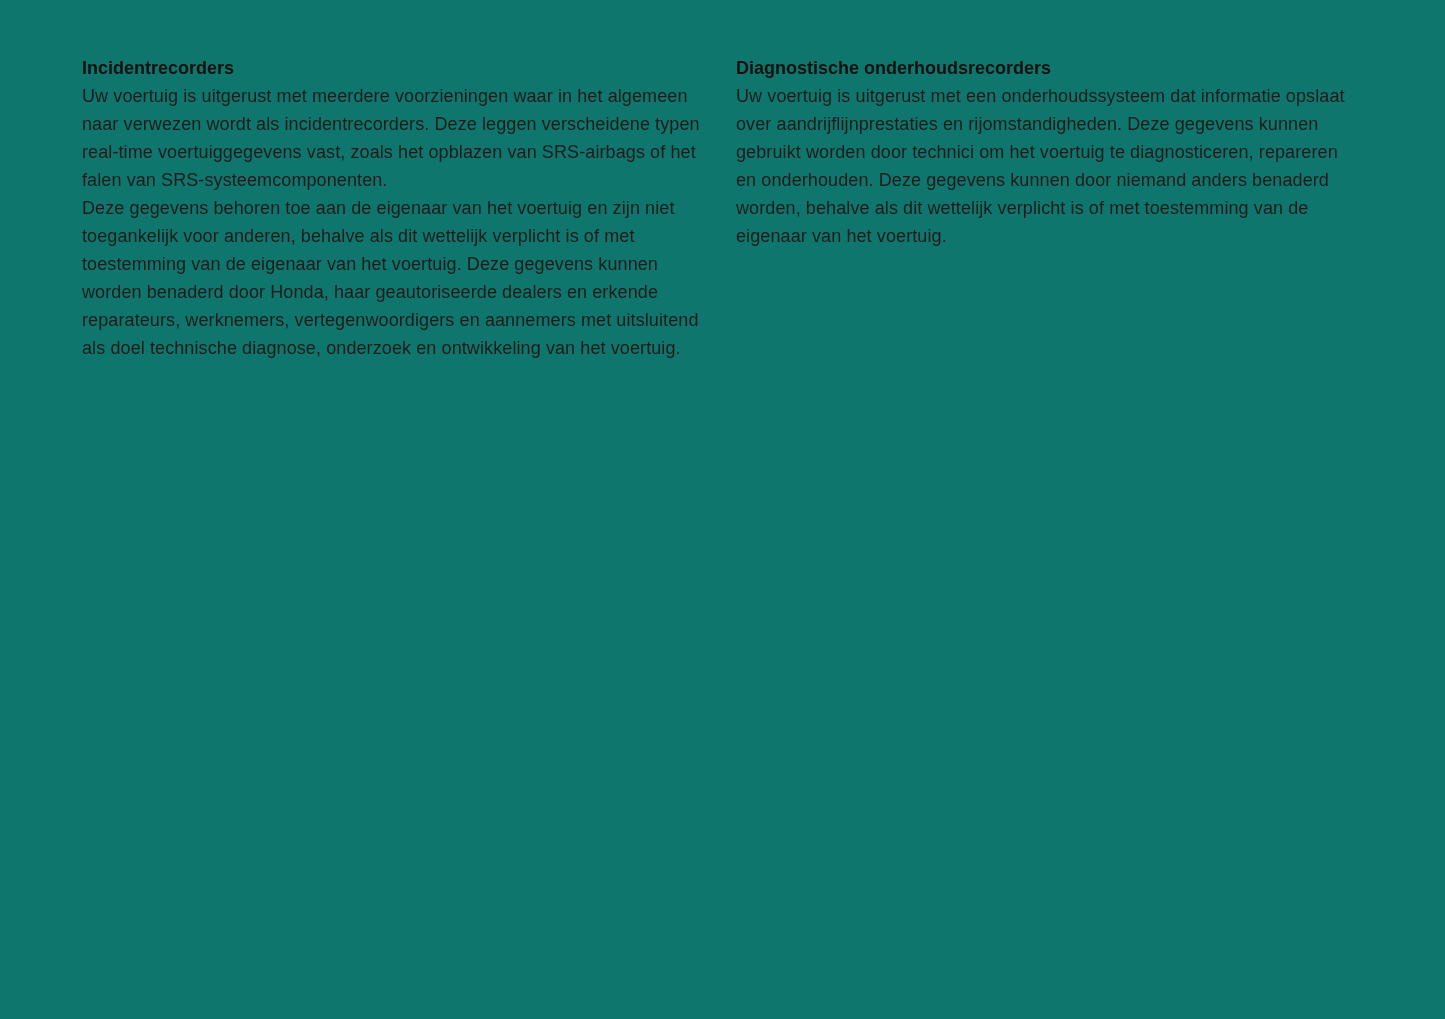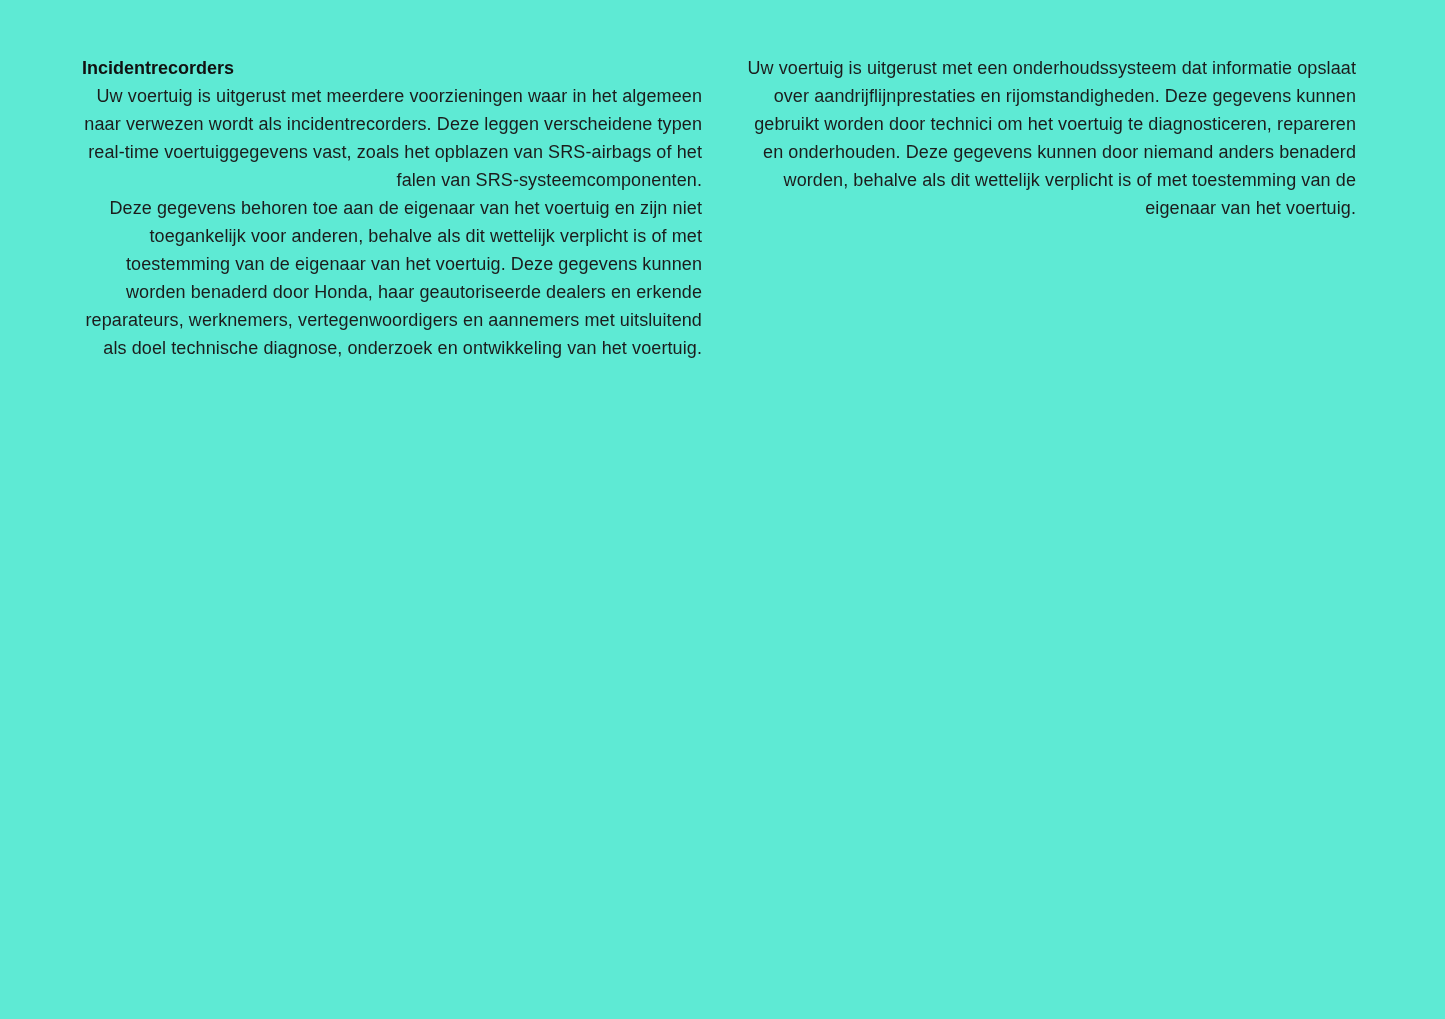--- a/index.html
+++ b/index.html
@@ -9,21 +9,21 @@
     height: 1019px;
     background: #ffffff;
     font-family: "Liberation Sans", "DejaVu Sans", sans-serif;
     color: #1a1a1a;
     overflow: hidden;
   }
 
   .page {
     width: 1445px;
     height: 1019px;
-    background: #5eead4;
+    background: #0f766e;
     padding: 54px 0 0 82px;
   }
 
   .columns {
     display: flex;
     flex-direction: row;
     gap: 34px;
     align-items: flex-start;
   }
 
@@ -38,33 +38,33 @@
     font-weight: bold;
     color: #111111;
   }
 
   .body-paragraph {
     font-size: 18px;
     line-height: 28px;
     font-weight: normal;
     color: #1c1c1c;
     letter-spacing: 0.1px;
-    text-align: right;
   }
 </style>
 </head>
 <body>
 
 <div class="page">
   <div class="columns">
 
     <div class="column">
       <h2 class="section-heading">Incidentrecorders</h2>
       <p class="body-paragraph">Uw voertuig is uitgerust met meerdere voorzieningen waar in het algemeen naar verwezen wordt als incidentrecorders. Deze leggen verscheidene typen real-time voertuiggegevens vast, zoals het opblazen van SRS-airbags of het falen van SRS-systeemcomponenten.</p>
       <p class="body-paragraph">Deze gegevens behoren toe aan de eigenaar van het voertuig en zijn niet toegankelijk voor anderen, behalve als dit wettelijk verplicht is of met toestemming van de eigenaar van het voertuig. Deze gegevens kunnen worden benaderd door Honda, haar geautoriseerde dealers en erkende reparateurs, werknemers, vertegenwoordigers en aannemers met uitsluitend als doel technische diagnose, onderzoek en ontwikkeling van het voertuig.</p>
     </div>
 
     <div class="column">
+      <h2 class="section-heading">Diagnostische onderhoudsrecorders</h2>
       <p class="body-paragraph">Uw voertuig is uitgerust met een onderhoudssysteem dat informatie opslaat over aandrijflijnprestaties en rijomstandigheden. Deze gegevens kunnen gebruikt worden door technici om het voertuig te diagnosticeren, repareren en onderhouden. Deze gegevens kunnen door niemand anders benaderd worden, behalve als dit wettelijk verplicht is of met toestemming van de eigenaar van het voertuig.</p>
     </div>
 
   </div>
 </div>
 
 </body></html>

